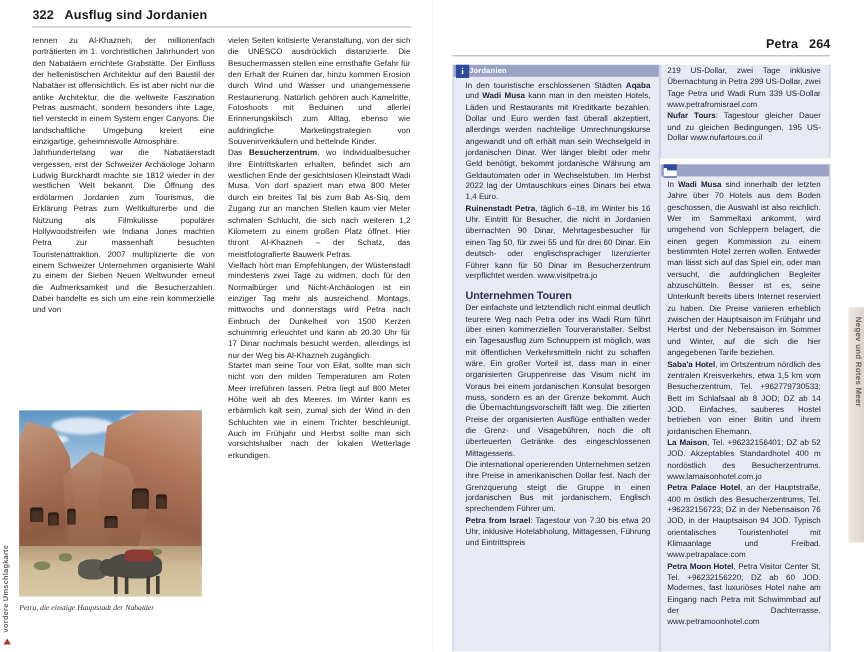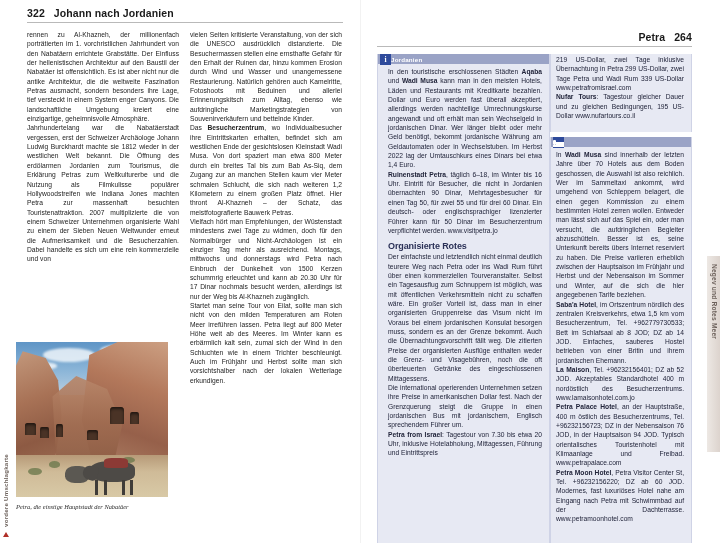--- a/index.html
+++ b/index.html
@@ -192,21 +192,21 @@
 </style>
 </head>
 <body>
 
 <div class="spread">
 
   <div class="page page-left">
 
     <div class="head head-left">
       <span class="folio">322</span>
-      <span class="title">Johann nach Jordanien</span>
+      <span class="title">Ausflug sind Jordanien</span>
     </div>
     <div class="rule rule-left"></div>
 
     <div class="cols cols-left">
 
       <div class="col">
         <p class="bodytext">rennen zu Al-Khazneh, der millionenfach porträtierten im 1. vorchristlichen Jahrhundert von den Nabatäern errichtete Grabstätte. Der Einfluss der hellenistischen Architektur auf den Baustil der Nabatäer ist offensichtlich. Es ist aber nicht nur die antike Architektur, die die weltweite Faszination Petras ausmacht, sondern besonders ihre Lage, tief versteckt in einem System enger Canyons. Die landschaftliche Umgebung kreiert eine einzigartige, geheimnisvolle Atmosphäre.</p>
         <p class="bodytext">Jahrhundertelang war die Nabatäerstadt vergessen, erst der Schweizer Archäologe Johann Ludwig Burckhardt machte sie 1812 wieder in der westlichen Welt bekannt. Die Öffnung des erdölarmen Jordanien zum Tourismus, die Erklärung Petras zum Weltkulturerbe und die Nutzung als Filmkulisse populärer Hollywoodstreifen wie Indiana Jones machten Petra zur massenhaft besuchten Touristenattraktion. 2007 multiplizierte die von einem Schweizer Unternehmen organisierte Wahl zu einem der Sieben Neuen Weltwunder erneut die Aufmerksamkeit und die Besucherzahlen. Dabei handelte es sich um eine rein kommerzielle und von</p>
       </div>
 
@@ -268,21 +268,21 @@
     <div class="infobox" style="left:17px; top:30px; width:173px; height:513px;">
       <div class="boxbar">
         <span class="bartitle">Jordanien</span>
       </div>
       <div class="boxicon">
         <span class="glyph">i</span>
       </div>
       <div style="padding:3px 7px 5px 10px;">
         <p class="boxtext"><span>In den touristische erschlossenen Städten </span><b>Aqaba</b><span> und </span><b>Wadi Musa</b><span> kann man in den meisten Hotels, Läden und Restaurants mit Kreditkarte bezahlen. Dollar und Euro werden fast überall akzeptiert, allerdings werden nachteilige Umrechnungskurse angewandt und oft erhält man sein Wechselgeld in jordanischen Dinar. Wer länger bleibt oder mehr Geld benötigt, bekommt jordanische Währung am Geldautomaten oder in Wechselstuben. Im Herbst 2022 lag der Umtauschkurs eines Dinars bei etwa 1,4 Euro.</span></p>
         <p class="boxtext"><b>Ruinenstadt Petra</b><span>, täglich 6–18, im Winter bis 16 Uhr. Eintritt für Besucher, die nicht in Jordanien übernachten 90 Dinar, Mehrtagesbesucher für einen Tag 50, für zwei 55 und für drei 60 Dinar. Ein deutsch- oder englischsprachiger lizenzierter Führer kann für 50 Dinar im Besucherzentrum verpflichtet werden. www.visitpetra.jo</span></p>
-        <div class="subhead">Organisierte Rotes</div>
+        <div class="subhead">Unternehmen Touren</div>
         <p class="boxtext">Der einfachste und letztendlich nicht einmal deutlich teurere Weg nach Petra oder ins Wadi Rum führt über einen kommerziellen Tourveranstalter. Selbst ein Tagesausflug zum Schnuppern ist möglich, was mit öffentlichen Verkehrsmitteln nicht zu schaffen wäre. Ein großer Vorteil ist, dass man in einer organisierten Gruppenreise das Visum nicht im Voraus bei einem jordanischen Konsulat besorgen muss, sondern es an der Grenze bekommt. Auch die Übernachtungsvorschrift fällt weg. Die zitierten Preise der organisierten Ausflüge enthalten weder die Grenz- und Visagebühren, noch die oft überteuerten Getränke des eingeschlossenen Mittagessens.</p>
         <p class="boxtext">Die international operierenden Unternehmen setzen ihre Preise in amerikanischen Dollar fest. Nach der Grenzquerung steigt die Gruppe in einen jordanischen Bus mit jordanischem, Englisch sprechendem Führer um.</p>
         <p class="boxtext"><b>Petra from Israel</b><span>: Tagestour von 7.30 bis etwa 20 Uhr, inklusive Hotelabholung, Mittagessen, Führung und Eintrittspreis</span></p>
       </div>
     </div>
 
     <div class="infobox" style="left:190px; top:30px; width:142px; height:78px;">
       <div style="padding:1px 7px 3px 5px;">
         <p class="boxtext">219 US-Dollar, zwei Tage inklusive Übernachtung in Petra 299 US-Dollar, zwei Tage Petra und Wadi Rum 339 US-Dollar www.petrafromisrael.com</p>
         <p class="boxtext"><b>Nufar Tours</b><span>: Tagestour gleicher Dauer und zu gleichen Bedingungen, 195 US-Dollar www.nufartours.co.il</span></p>

